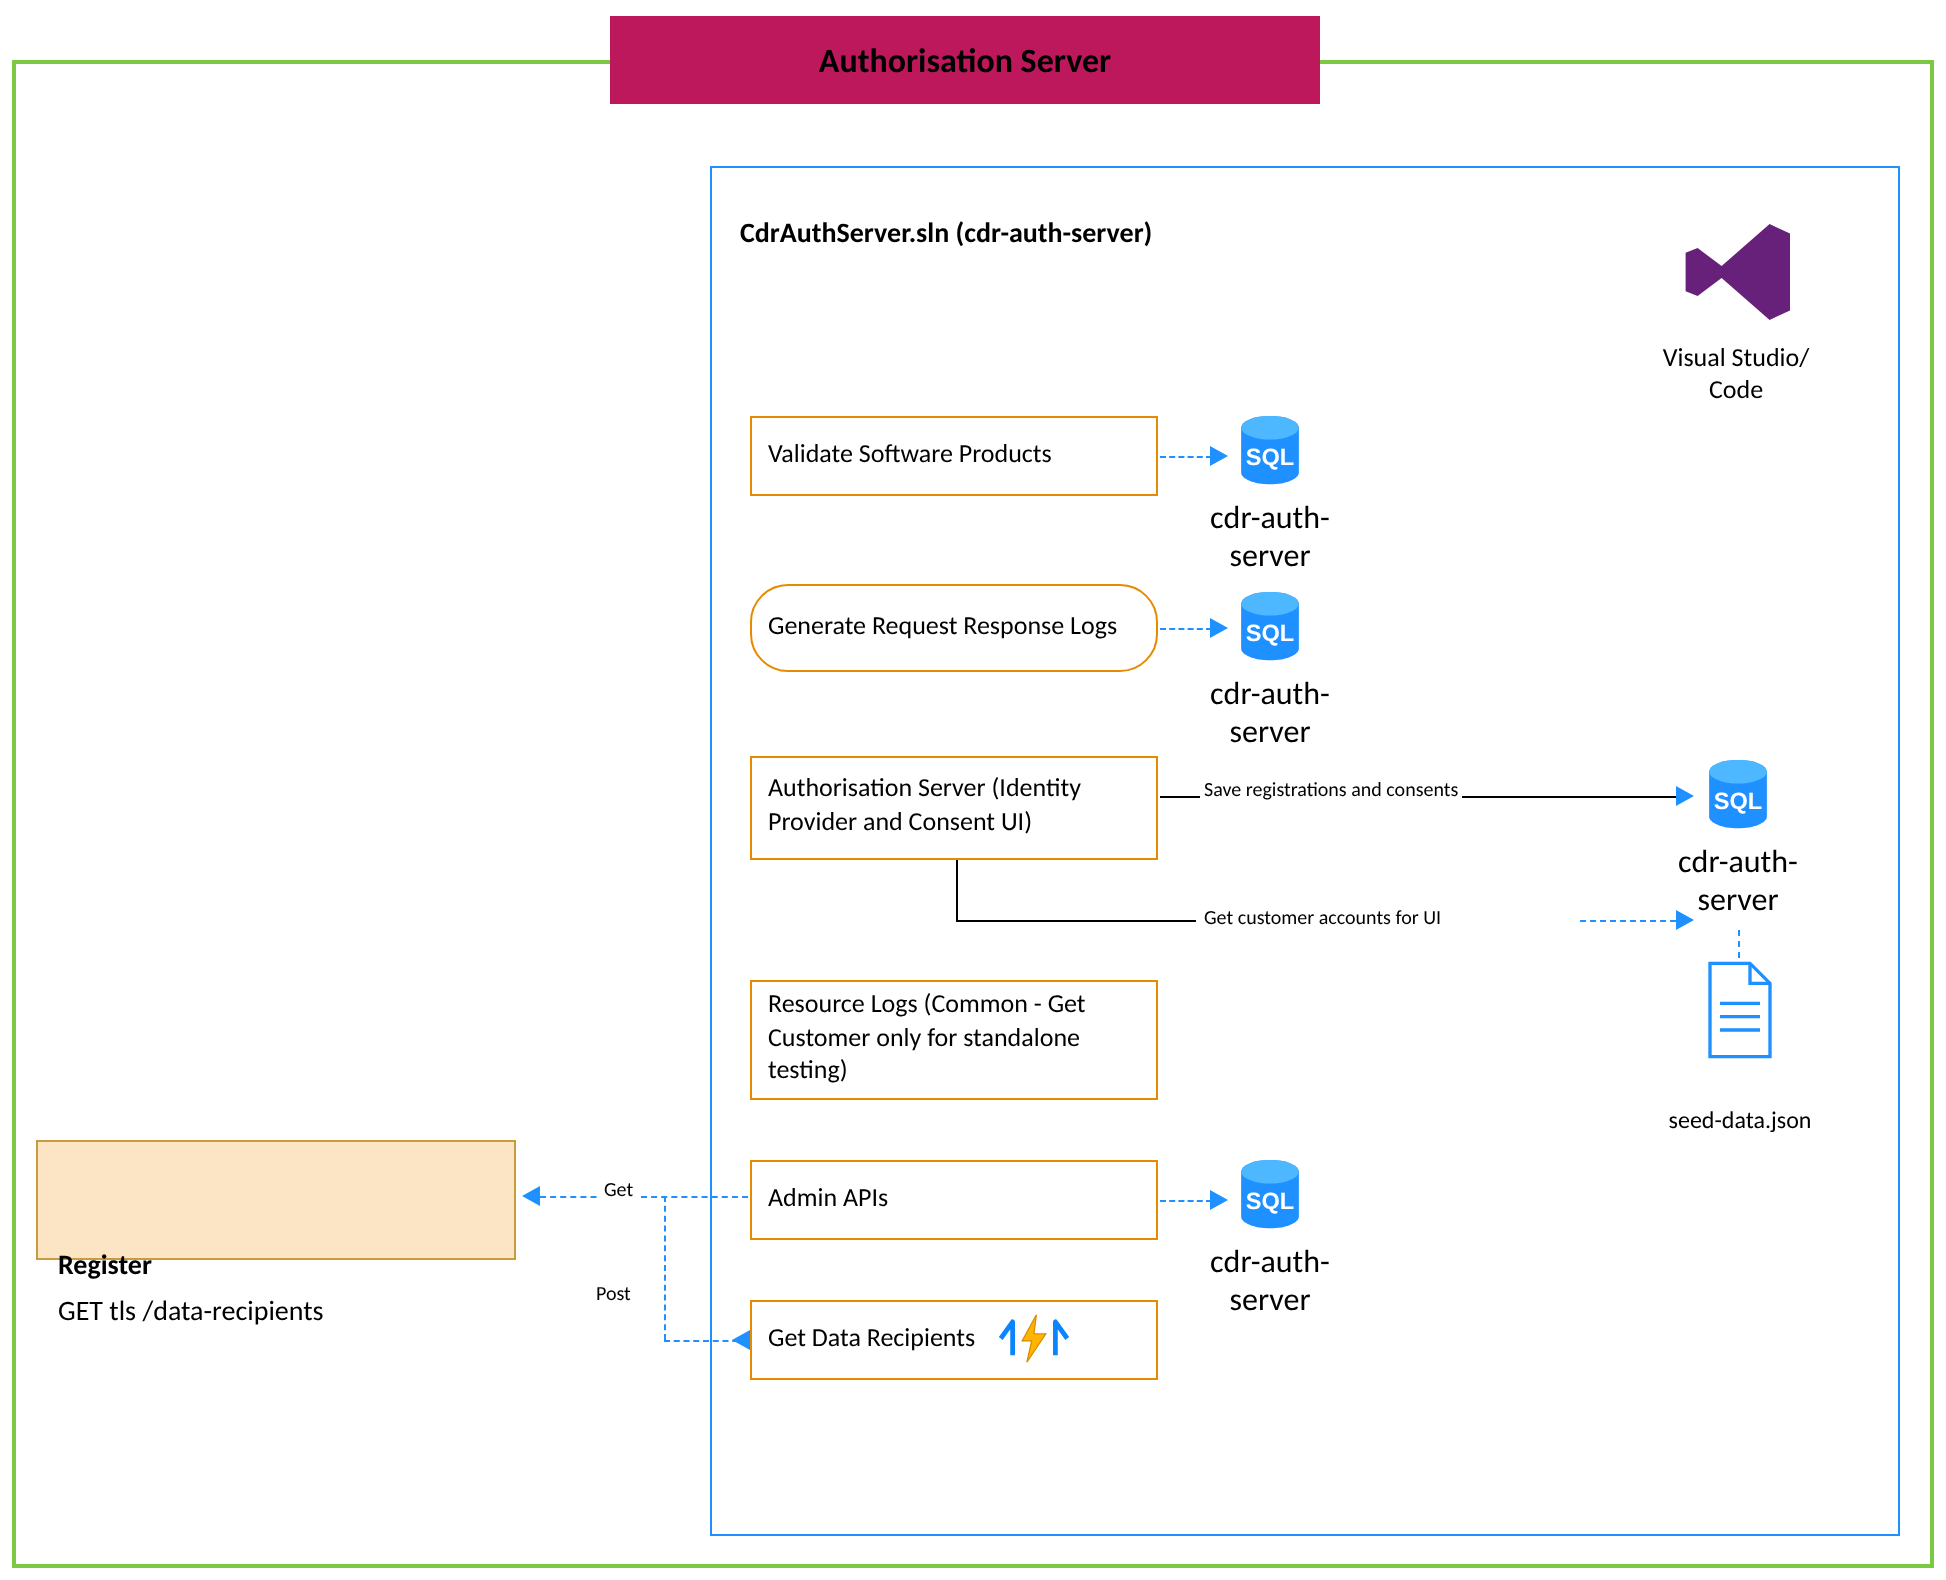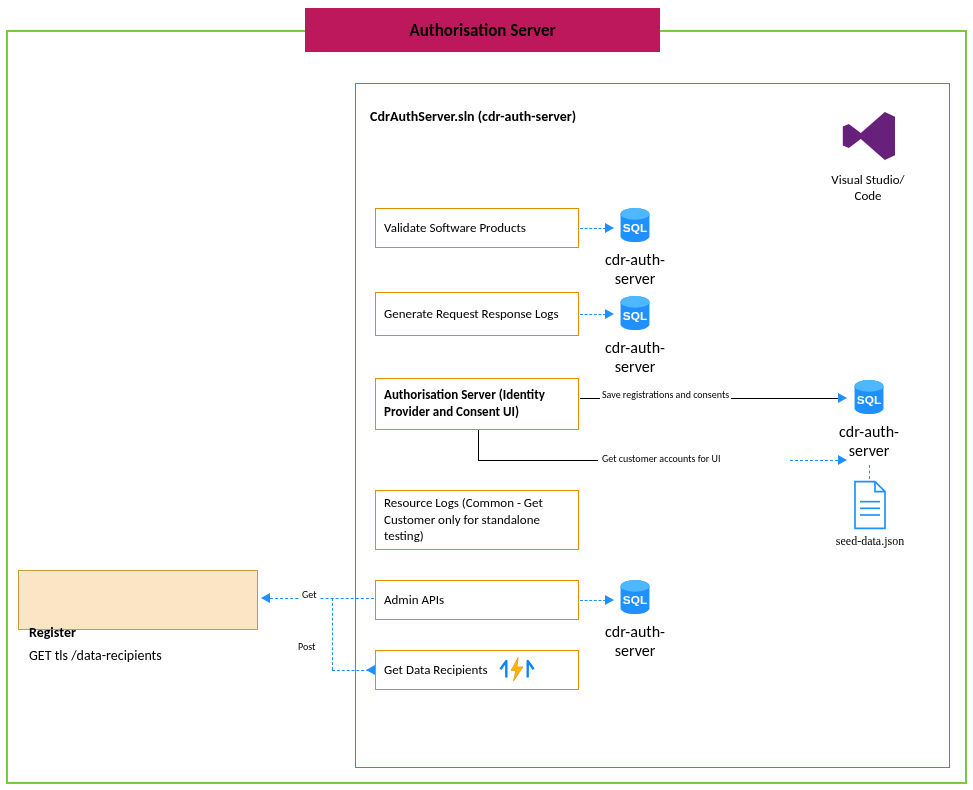--- a/index.html
+++ b/index.html
@@ -73,22 +73,22 @@
     position: absolute;
     border: 1px solid #e68a00;
     background: #fff;
     padding: 6px 8px;
     font-size: 13px;
     line-height: 1.3;
     display: flex;
     align-items: center;
   }
   .box-validate { left: 375px; top: 208px; width: 204px; height: 40px; }
-  .box-generate { left: 375px; top: 292px; width: 204px; height: 44px; }
-  .box-authsrv  { left: 375px; top: 378px; width: 204px; height: 52px; font-weight: bold; }
+  .box-generate { left: 375px; top: 292px; width: 204px; height: 44px; border-radius: 19px; }
+  .box-authsrv  { left: 375px; top: 378px; width: 204px; height: 52px; }
   .box-resource { left: 375px; top: 490px; width: 204px; height: 60px; }
   .box-admin    { left: 375px; top: 580px; width: 204px; height: 40px; }
   .box-getdata  { left: 375px; top: 650px; width: 204px; height: 40px; display:flex; align-items:center; justify-content:flex-start; gap:10px;}
   
   .register-box {
     position: absolute;
     left: 18px;
     top: 570px;
     width: 240px;
     height: 60px;
@@ -251,21 +251,21 @@
 
 <div class="doc" style="left:850px; top:480px;">
   <svg viewBox="0 0 48 60">
     <path d="M6 2h24l12 12v44H6z" fill="#fff" stroke="#1e90ff" stroke-width="2"></path>
     <path d="M30 2v12h12" fill="none" stroke="#1e90ff" stroke-width="2"></path>
     <line x1="12" y1="26" x2="36" y2="26" stroke="#1e90ff" stroke-width="2"></line>
     <line x1="12" y1="34" x2="36" y2="34" stroke="#1e90ff" stroke-width="2"></line>
     <line x1="12" y1="42" x2="36" y2="42" stroke="#1e90ff" stroke-width="2"></line>
   </svg>
 </div>
-<div class="doc-label" style="left:830px; top:534px;font-family:Liberation Serif, serif;">seed-data.json</div>
+<div class="doc-label" style="left:830px; top:554px;">seed-data.json</div>
 
 <div class="hline" style="left:580px; top:228px; width:26px;"></div>
 <div class="arrow-right" style="left:605px; top:223px;"></div>
 
 <div class="hline" style="left:580px; top:314px; width:26px;"></div>
 <div class="arrow-right" style="left:605px; top:309px;"></div>
 
 <div class="hline-solid" style="left:580px; top:398px; width:258px;"></div>
 <div class="arrow-right" style="left:838px; top:393px;"></div>
 <div class="label" style="left:600px; top:388px;">Save registrations and consents</div>

